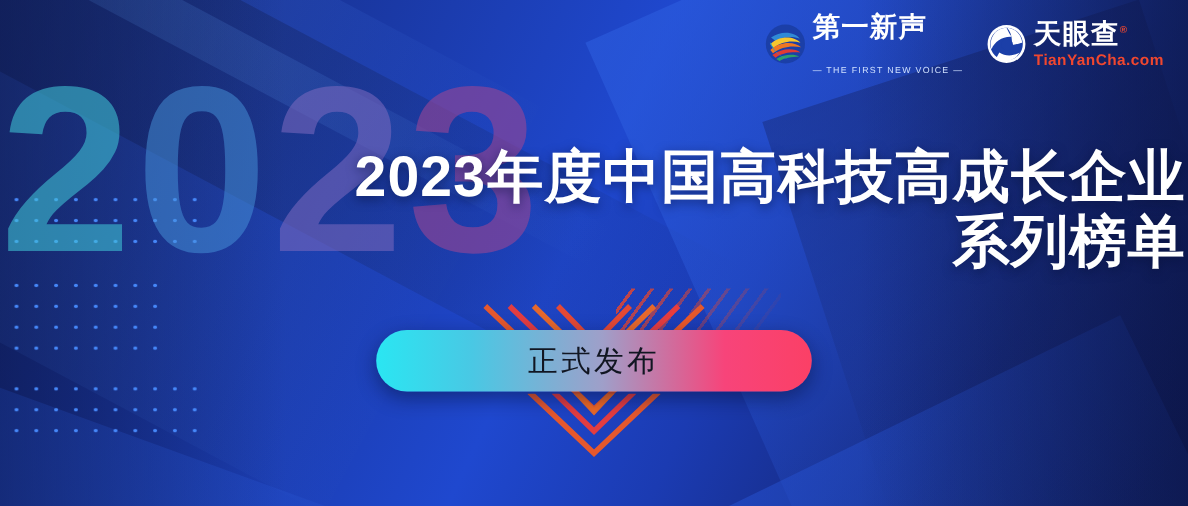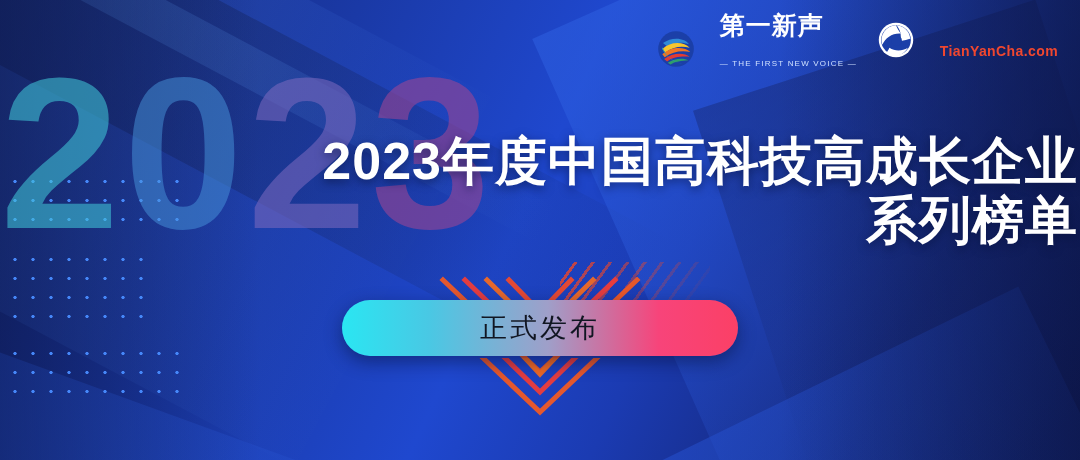--- a/index.html
+++ b/index.html
@@ -152,22 +152,22 @@
   .logos {
     position: absolute;
     top: 13px;
     right: 22px;
     display: flex;
     align-items: center;
     gap: 20px;
   }
   .logo {
     display: flex;
-    align-items: flex-end;
-    gap: 25px;
+    align-items: center;
+    gap: 6px;
   }
   .logo-mark { flex: none; display: block; }
   .logo-text { display: flex; flex-direction: column; justify-content: center; }
   .logo-cn {
     color: #ffffff;
     font-size: 25px;
     font-weight: 700;
     line-height: 1.02;
     letter-spacing: 1px;
     white-space: nowrap;
@@ -285,20 +285,21 @@
     <div class="logo">
       <svg class="logo-mark" width="38" height="38" viewBox="0 0 64 64">
         <circle cx="32" cy="32" r="29" fill="#ffffff"></circle>
         <circle cx="32" cy="32" r="25" fill="#1b3fa8"></circle>
         <path d="M32 7 A25 25 0 0 0 9 40 C14 28, 26 20, 40 21 C36 16, 34 11, 32 7 Z" fill="#ffffff"></path>
         <path d="M56 30 A25 25 0 0 0 33 7 C39 14, 42 24, 39 34 C46 33, 52 31, 56 30 Z" fill="#ffffff"></path>
         <path d="M16 54 A25 25 0 0 0 52 45 C42 51, 30 51, 21 45 C19 49, 17 52, 16 54 Z" fill="#ffffff"></path>
         <circle cx="33" cy="33" r="9" fill="#1b3fa8"></circle>
       </svg>
       <div class="logo-text">
+        <div class="logo-cn"><span>天眼查</span><span class="tm">®</span></div>
         <div class="logo-en-2">TianYanCha.com</div>
       </div>
     </div>
 
   </div>
 
   <svg class="chevrons" viewBox="0 0 230 120">
     <g fill="none" stroke-width="5" stroke-linecap="square">
       <polyline points="18,4 115,96 212,4" stroke="#f05a25" opacity="0.95"></polyline>
       <polyline points="40,4 115,76 190,4" stroke="#ee3d3a" opacity="0.95"></polyline>

